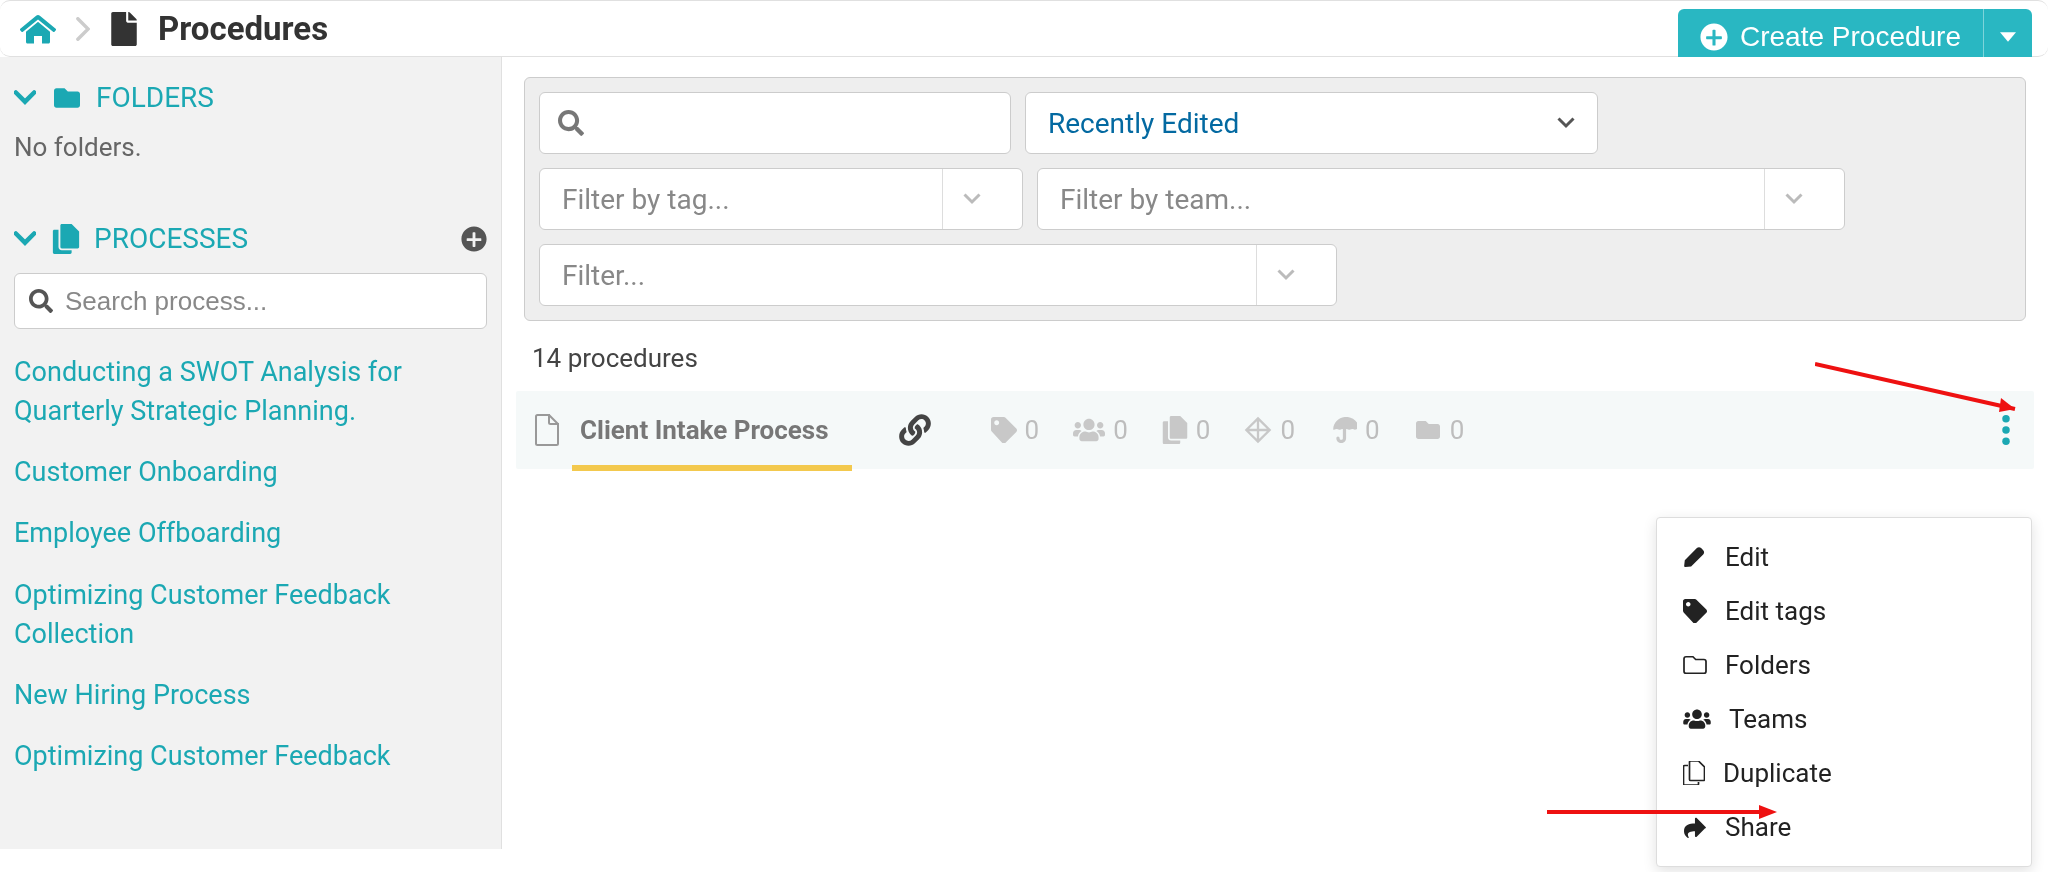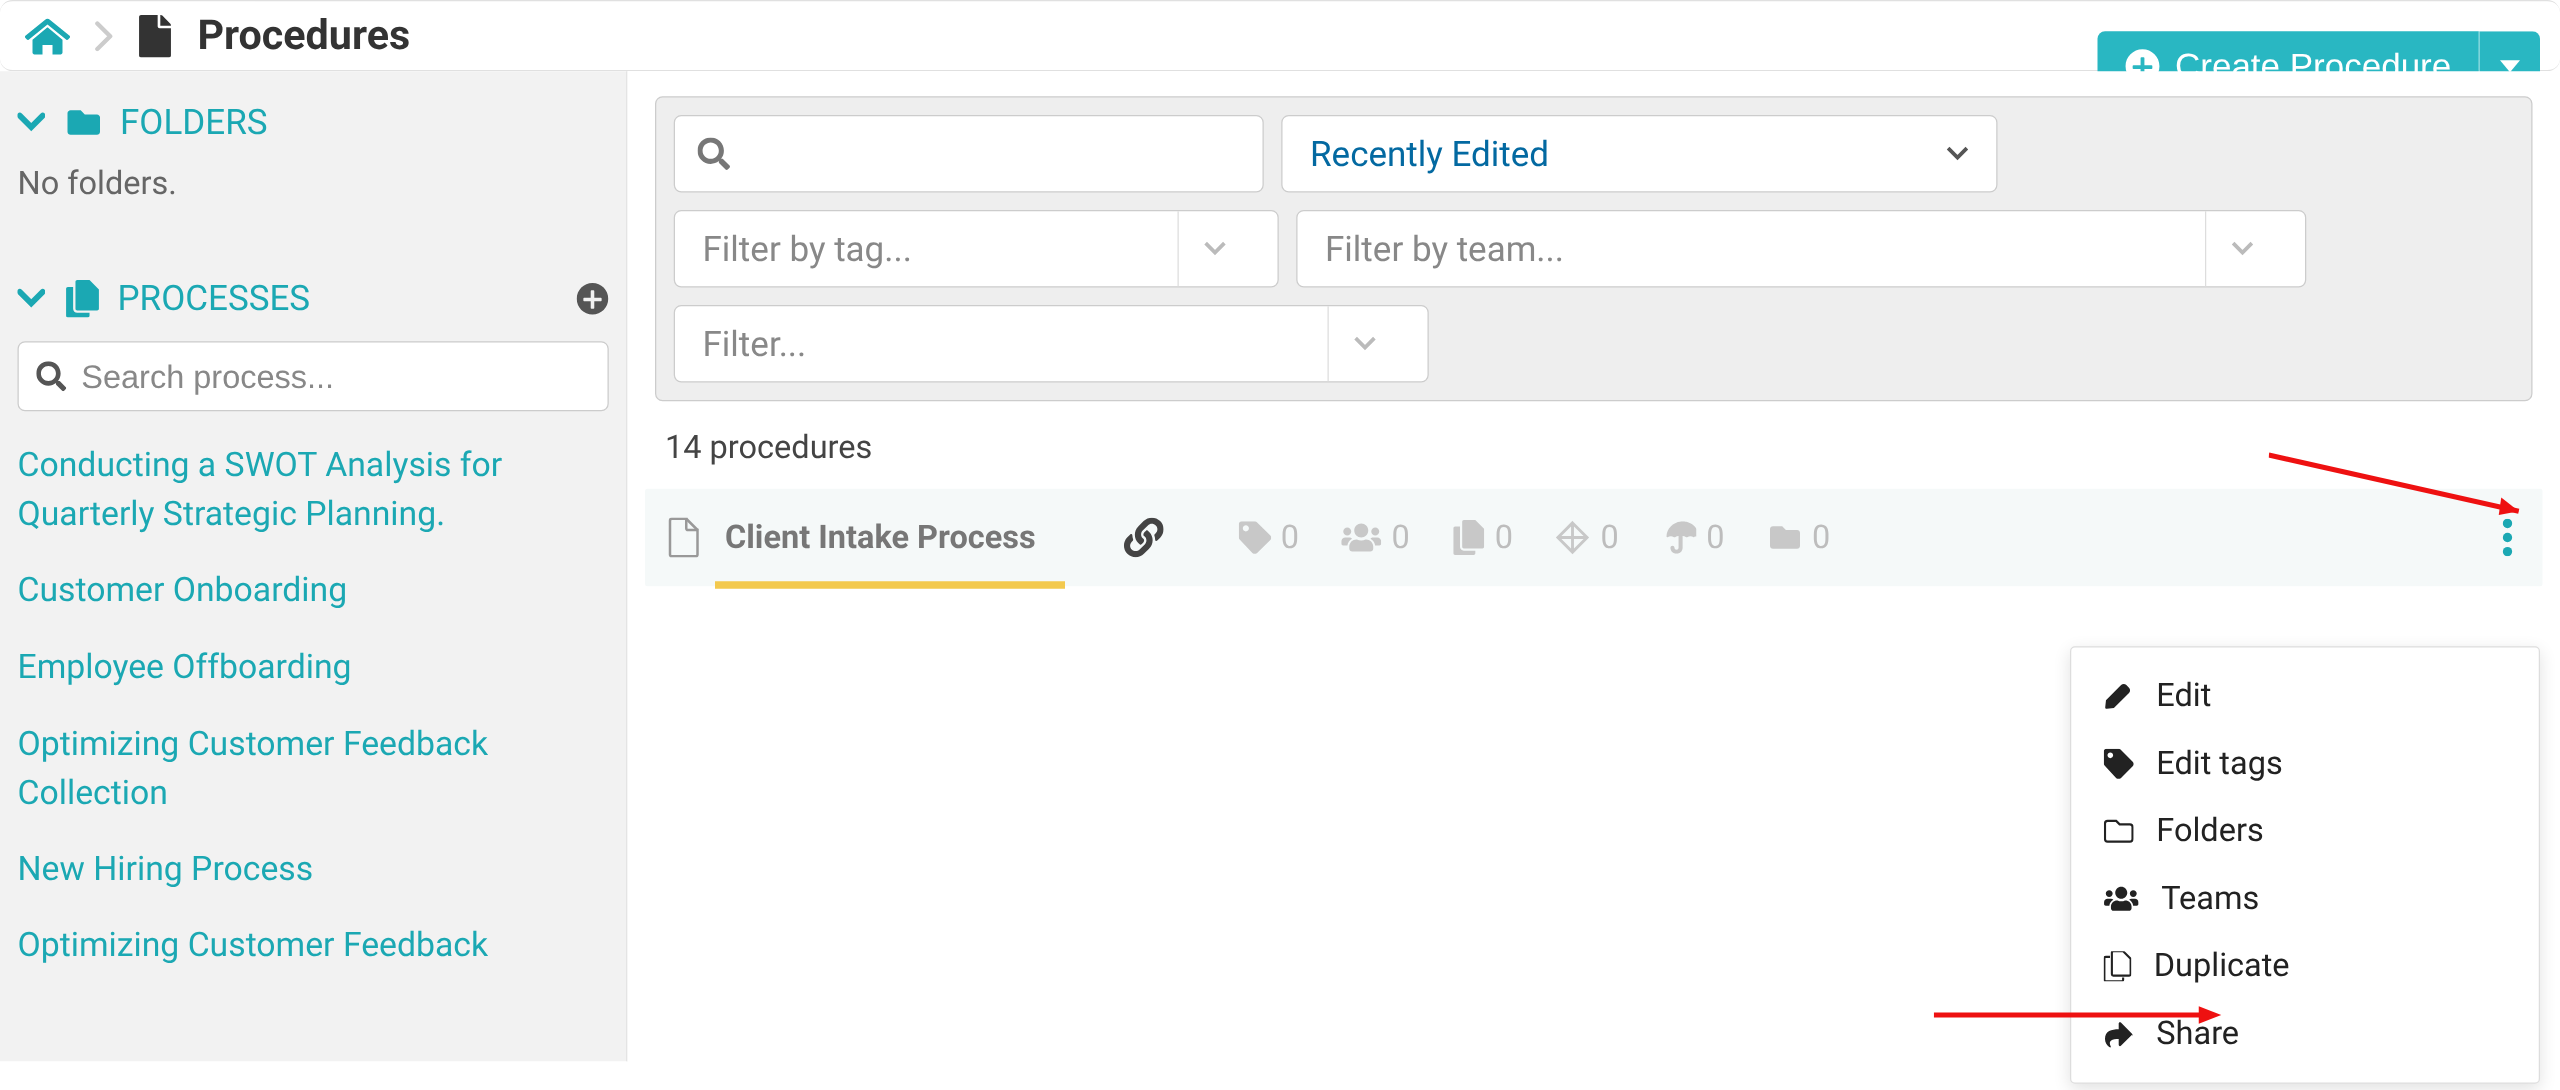--- a/index.html
+++ b/index.html
@@ -21,21 +21,21 @@
     padding: 0 20px;
     background: #fff;
     position: relative;
     border-radius: 10px;
   }
   .breadcrumb { display:flex; align-items:center; gap:20px;}
   .breadcrumb .home-icon { color:#1ba8b3; }
   .breadcrumb .chevron { color:#ccc; font-size:24px; font-weight:300;}
   .breadcrumb .page-icon { color:#333; }
   .page-title { font-size:33px; font-weight:700; color:#333; }
-  .create-group { position:absolute; right:16px; top:24px; display:flex;}
+  .create-group { position:absolute; right:16px; top:8px; display:flex;}
   .btn-create {
     background:#29b7c2; color:#fff; border:none; font-size:28px;
     padding:12px 22px; border-radius:6px 0 0 6px; display:flex; align-items:center; gap:12px; cursor:pointer;
     font-weight:400;
   }
   .btn-create-caret {
     background:#29b7c2; color:#fff; border:none; border-left:1px solid rgba(255,255,255,.4);
     padding:12px 16px; border-radius:0 6px 6px 0; display:flex; align-items:center; cursor:pointer;
   }
   .body { display:flex; height:calc(100% - 80px);}
@@ -56,21 +56,21 @@
     margin:20px 22px 0 22px; border:1px solid #ccc; border-radius:6px; background:#eee; padding:14px; display:flex; flex-wrap:wrap; gap:14px;
   }
   .fcontrol {
     background:#fff; border:1px solid #ccc; border-radius:6px; height:62px; display:flex; align-items:center;
     font-size:28px; color:#666; position:relative;
   }
   .fcontrol.search { width:472px; padding:0 18px;}
   .fcontrol.sort { width:573px; padding:0 22px; color:#0369a1; justify-content:space-between;}
   .fcontrol.tag { width:484px; padding:0 22px; justify-content:space-between; color:#888;}
   .fcontrol.team { width:808px; padding:0 22px; justify-content:space-between; color:#888;}
-  .fcontrol.filter { width:604px; padding:0 22px; justify-content:space-between; color:#888;}
+  .fcontrol.filter { width:798px; padding:0 22px; justify-content:space-between; color:#888;}
   .fcontrol .sep-caret { border-left:1px solid #ddd; height:100%; width:58px; display:flex; align-items:center; justify-content:center; color:#aaa;}
   .count { margin:22px 0 0 30px; font-size:26px; color:#444;}
   .proc-row {
     margin:18px 14px 0 14px; background:#f5f9f9; height:78px; display:flex; align-items:center;
     padding:0 18px; gap:20px; position:relative; border-radius:2px;
   }
   .proc-row .title { font-size:26px; font-weight:700; color:#777;}
   .stat { display:flex; align-items:center; gap:8px; color:#bdbdbd; font-size:26px;}
   .stat svg{opacity:.8}
   .stats { display:flex; gap:34px; margin-left:40px; align-items:center;}

